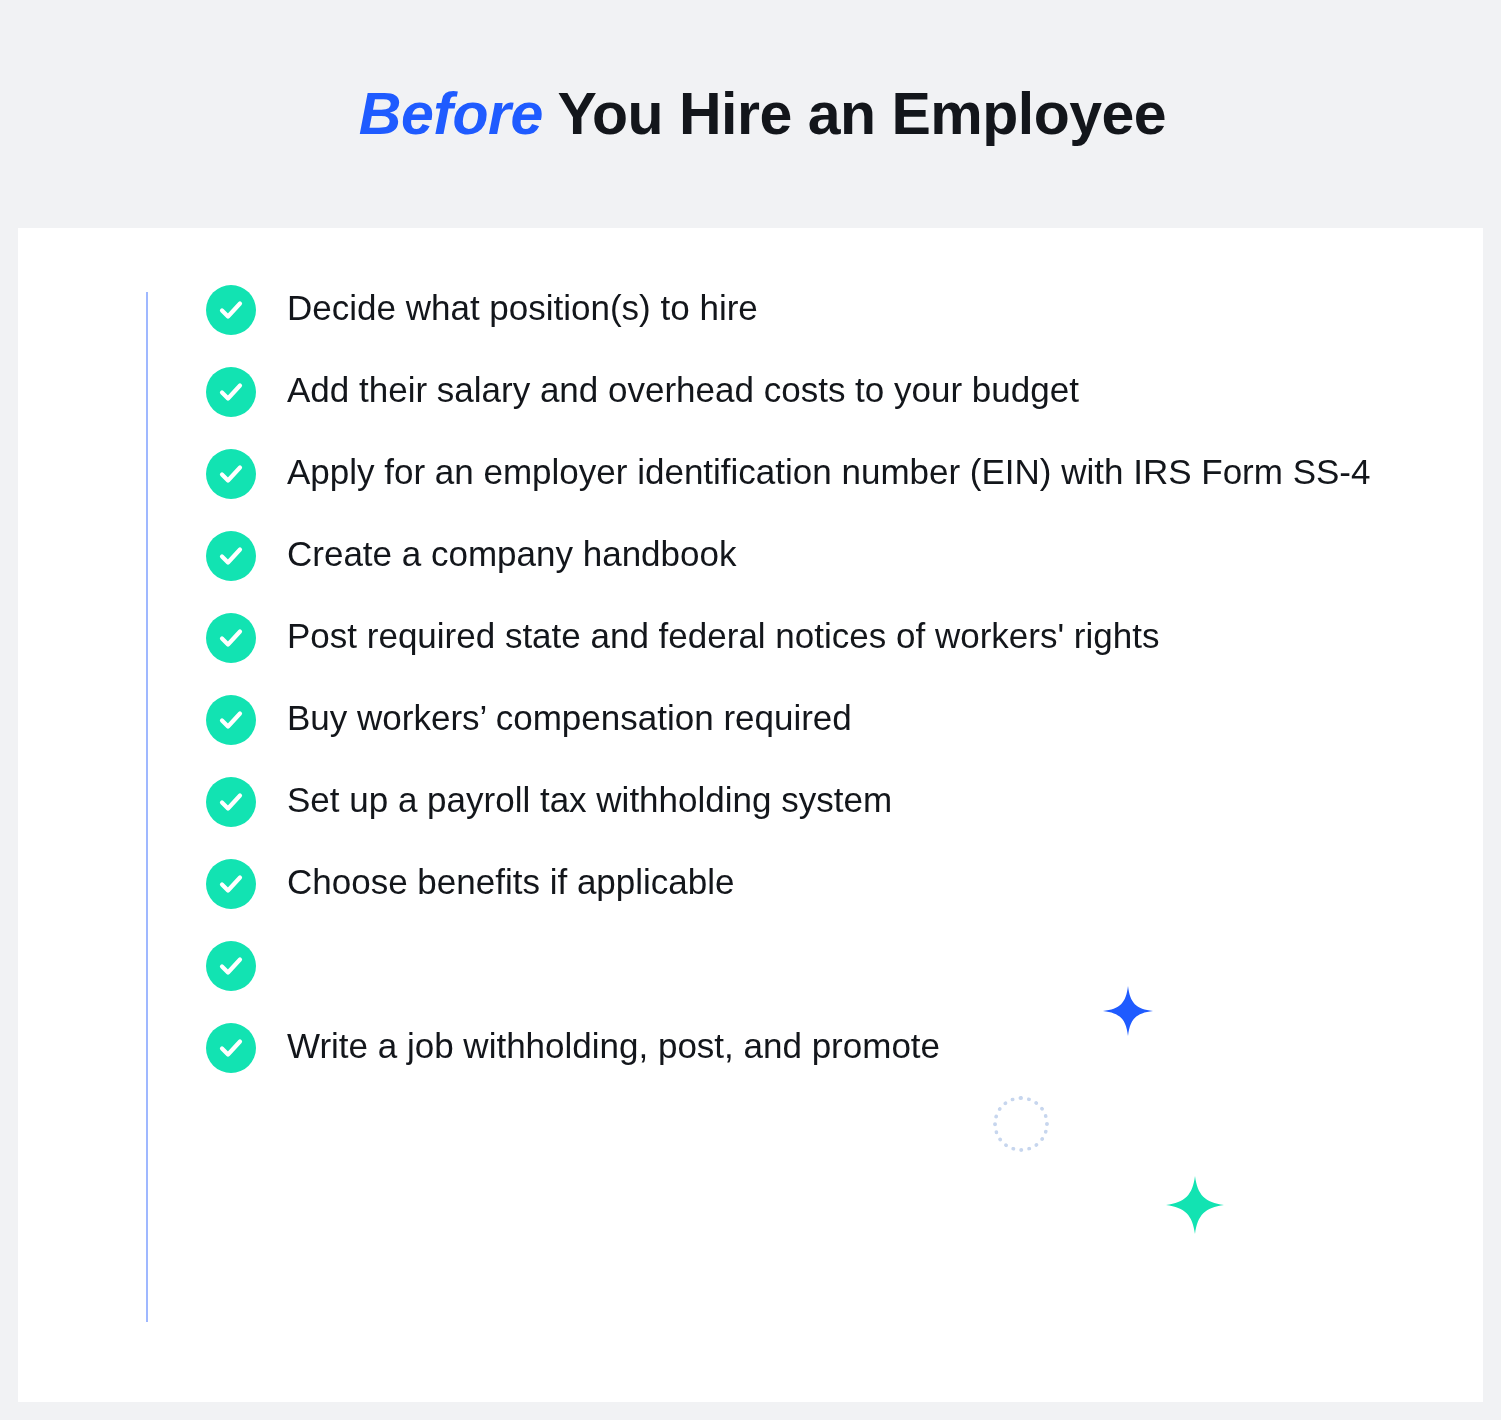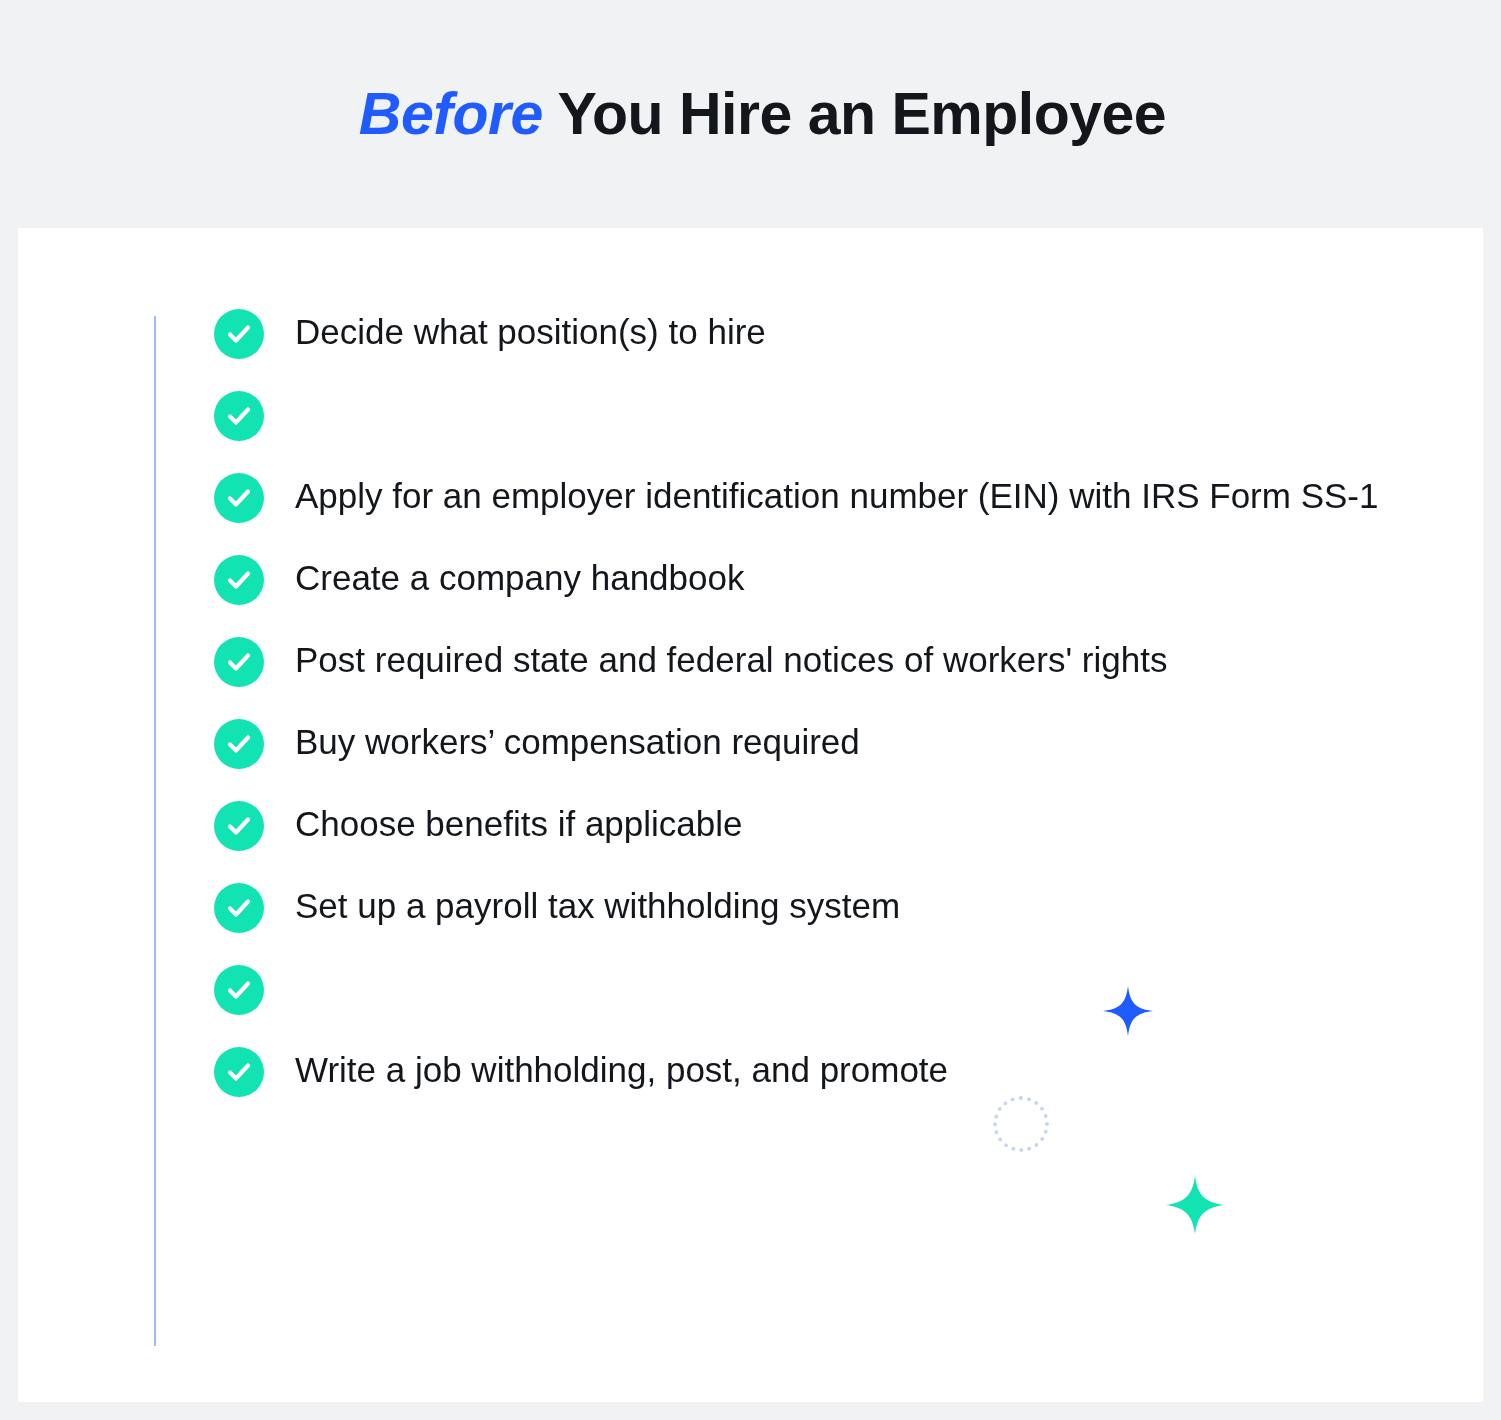--- a/index.html
+++ b/index.html
@@ -46,23 +46,22 @@
     top: 228px;
     width: 1465px;
     height: 1174px;
     background: #ffffff;
     box-sizing: border-box;
     overflow: hidden;
   }
   .list-wrap {
     position: absolute;
     left: 128px;
-    top: 80px;
+    top: 56px;
     width: 1290px;
-    margin-left: 8px;
   }
   .rail {
     position: absolute;
     left: 0;
     top: 8px;
     width: 2px;
     height: 1030px;
     background: #9fb8ff;
   }
   .items {
@@ -137,29 +136,30 @@
           </span>
           <span class="item-text">Decide what position(s) to hire</span>
         </div>
 
         <div class="item">
           <span class="check">
             <svg width="28" height="28" viewBox="0 0 28 28">
                 <path d="M5 14.5 L11 20.5 L23 7.5" fill="none" stroke="#ffffff" stroke-width="4.2" stroke-linecap="round" stroke-linejoin="round"></path>
               </svg>
           </span>
-        </div>
-
-        <div class="item">
-          <span class="check">
-            <svg width="28" height="28" viewBox="0 0 28 28">
-                <path d="M5 14.5 L11 20.5 L23 7.5" fill="none" stroke="#ffffff" stroke-width="4.2" stroke-linecap="round" stroke-linejoin="round"></path>
-              </svg>
-          </span>
-          <span class="item-text">Apply for an employer identification number (EIN) with IRS Form SS-1</span>
+          <span class="item-text">Add their salary and overhead costs to your budget</span>
+        </div>
+
+        <div class="item">
+          <span class="check">
+            <svg width="28" height="28" viewBox="0 0 28 28">
+                <path d="M5 14.5 L11 20.5 L23 7.5" fill="none" stroke="#ffffff" stroke-width="4.2" stroke-linecap="round" stroke-linejoin="round"></path>
+              </svg>
+          </span>
+          <span class="item-text">Apply for an employer identification number (EIN) with IRS Form SS-4</span>
         </div>
 
 
         <div class="item">
           <span class="check">
             <svg width="28" height="28" viewBox="0 0 28 28">
                 <path d="M5 14.5 L11 20.5 L23 7.5" fill="none" stroke="#ffffff" stroke-width="4.2" stroke-linecap="round" stroke-linejoin="round"></path>
               </svg>
           </span>
           <span class="item-text">Create a company handbook</span>
@@ -182,30 +182,30 @@
           </span>
           <span class="item-text">Buy workers’ compensation required</span>
         </div>
 
         <div class="item">
           <span class="check">
             <svg width="28" height="28" viewBox="0 0 28 28">
                 <path d="M5 14.5 L11 20.5 L23 7.5" fill="none" stroke="#ffffff" stroke-width="4.2" stroke-linecap="round" stroke-linejoin="round"></path>
               </svg>
           </span>
+          <span class="item-text">Set up a payroll tax withholding system</span>
+        </div>
+
+        <div class="item">
+          <span class="check">
+            <svg width="28" height="28" viewBox="0 0 28 28">
+                <path d="M5 14.5 L11 20.5 L23 7.5" fill="none" stroke="#ffffff" stroke-width="4.2" stroke-linecap="round" stroke-linejoin="round"></path>
+              </svg>
+          </span>
           <span class="item-text">Choose benefits if applicable</span>
-        </div>
-
-        <div class="item">
-          <span class="check">
-            <svg width="28" height="28" viewBox="0 0 28 28">
-                <path d="M5 14.5 L11 20.5 L23 7.5" fill="none" stroke="#ffffff" stroke-width="4.2" stroke-linecap="round" stroke-linejoin="round"></path>
-              </svg>
-          </span>
-          <span class="item-text">Set up a payroll tax withholding system</span>
         </div>
 
         <div class="item">
           <span class="check">
             <svg width="28" height="28" viewBox="0 0 28 28">
                 <path d="M5 14.5 L11 20.5 L23 7.5" fill="none" stroke="#ffffff" stroke-width="4.2" stroke-linecap="round" stroke-linejoin="round"></path>
               </svg>
           </span>
         </div>
 

